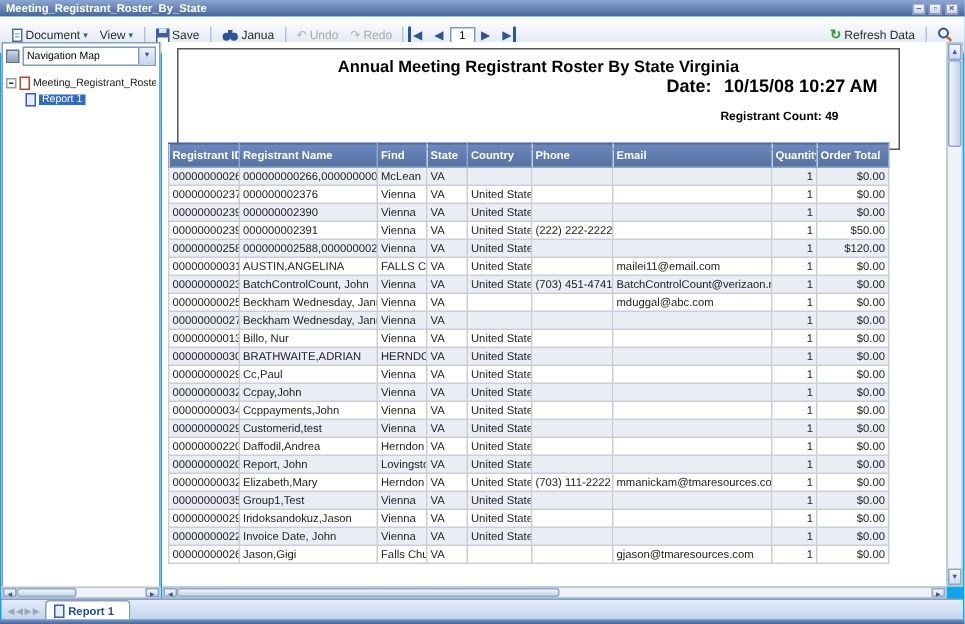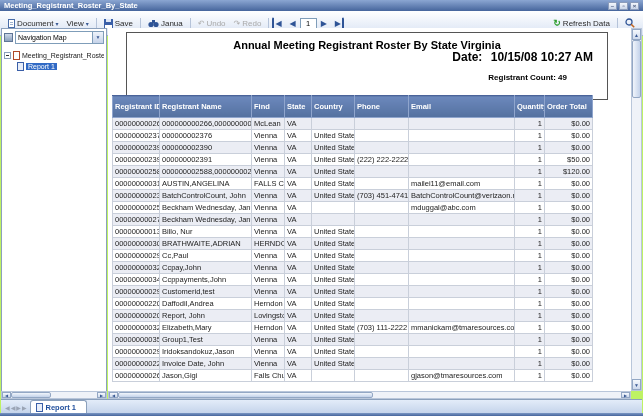--- a/index.html
+++ b/index.html
@@ -1,18 +1,18 @@
 <!DOCTYPE html>
 <html><head>
 <meta charset="utf-8">
 <style>
   * { margin:0; padding:0; box-sizing:border-box; }
   html,body { width:643px; height:416px; overflow:hidden;
     font-family:"Liberation Sans", sans-serif; }
-  .window { position:absolute; inset:0; background:#bef264; }
+  .window { position:absolute; inset:0; background:#0ea5e9; }
 
   
   .titlebar { position:absolute; left:0; top:0; right:0; height:11px;
     background:linear-gradient(#8ba6d2,#46659c); display:flex; align-items:center;
     padding:0 4px; color:#fff; font-size:7.5px; font-weight:bold; }
   .win-controls { margin-left:auto; display:flex; gap:2px; }
   .win-btn { width:9px; height:8px; background:linear-gradient(#f4f7fc,#c8d4e8);
     border:1px solid #8b9cbb; font-size:6px; line-height:6px; text-align:center;
     color:#44557a; }
 
@@ -65,34 +65,34 @@
     height:1px; background:#333; }
   .doc-ico { width:7px; height:9px; background:#fff; border:1px solid #b04a2a;
     flex:none; }
   .doc-ico.blue { border-color:#3a5fa8; background:#e8eef9; }
   .sel { background:#316ac5; color:#fff; padding:0 2px; }
 
   
   .main { position:absolute; left:108px; top:28px; right:12px; bottom:25px;
     background:#fff; overflow:hidden; }
   .report-header-box { position:absolute; left:10px; top:4px; width:482px;
-    height:68px; border:1px solid #555; background:#fff;margin-left:8px; }
+    height:68px; border:1px solid #555; background:#fff; }
   .report-title { text-align:center; font-size:11px; font-weight:bold; color:#000;
     margin-top:6px; }
   .hdr-date { position:absolute; right:14px; top:17px; font-size:12px;
     font-weight:bold; color:#000; }
   .hdr-date .lbl { margin-right:5px; }
   .hdr-count { position:absolute; right:40px; top:40px; font-size:8px;
     font-weight:bold; color:#000; }
 
   
   table.grid { position:absolute; left:4px; top:67px; border-collapse:collapse;
     table-layout:fixed; width:480px; font-size:7.5px; }
   table.grid th { background:linear-gradient(#6c88bd,#54719f); color:#fff;
-    font-weight:bold; text-align:left; padding:1px 2px; height:22px;
+    font-weight:bold; text-align:left; padding:1px 2px; height:16px;
     border:1px solid #8fa5cd; border-top-color:#4a639a; white-space:nowrap;
     overflow:hidden; }
   table.grid td { border:1px solid #c9cfda; padding:0 2px; height:12px;
     white-space:nowrap; overflow:hidden; color:#222; }
   table.grid tr:nth-child(odd) td { background:#ebedf4; }
   table.grid tr:nth-child(even) td { background:#ffffff; }
   table.grid .num { text-align:right; }
 
   
   .vscroll { position:absolute; right:1px; top:28px; width:11px; bottom:25px;

